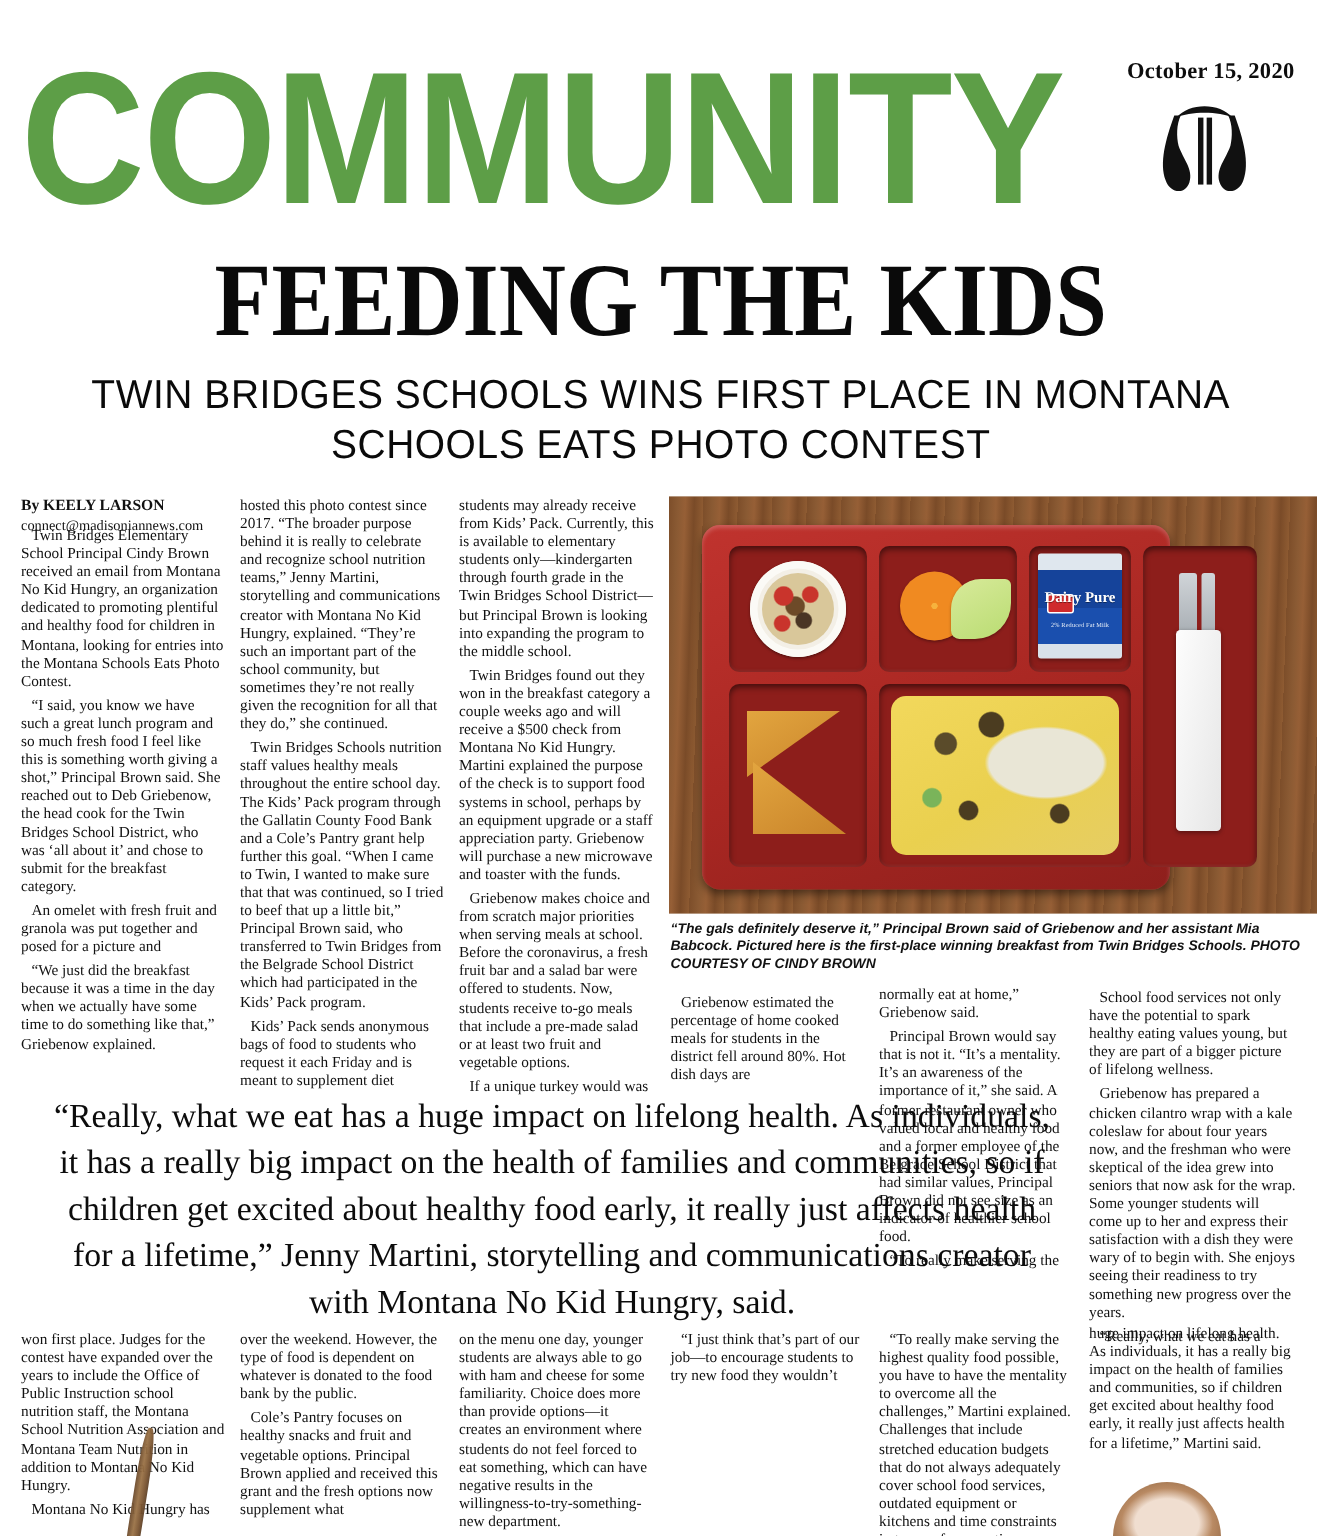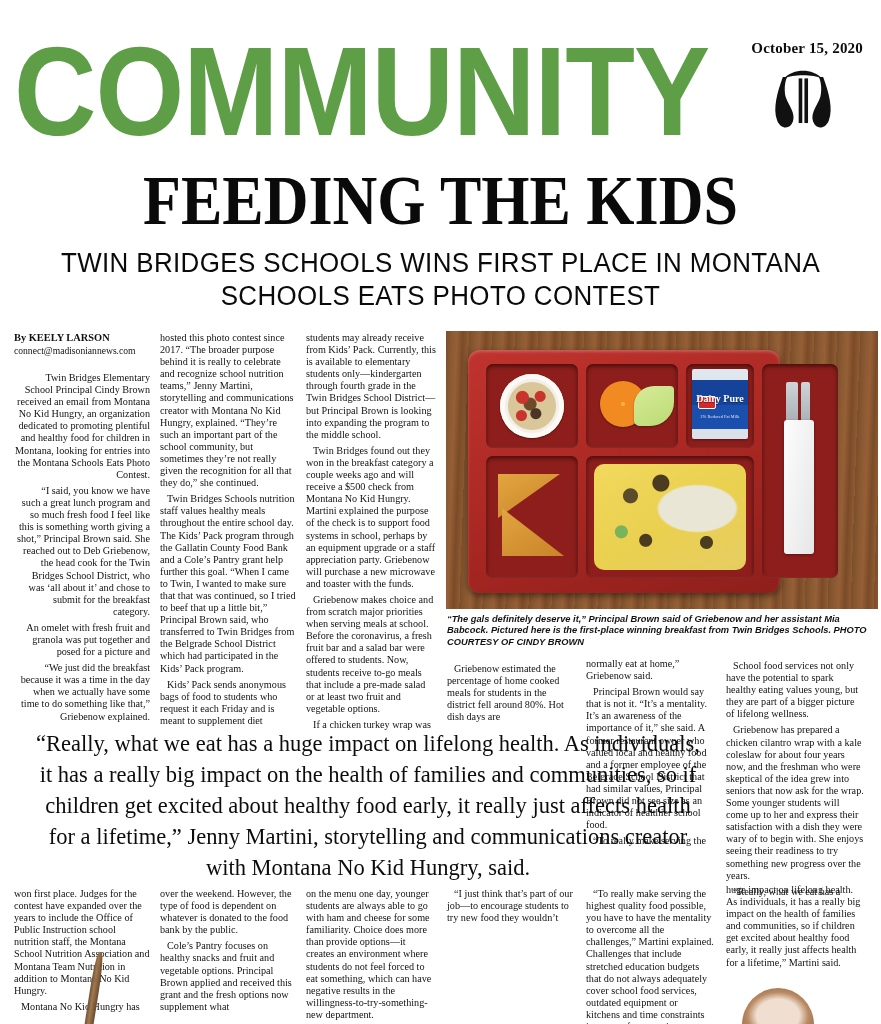--- a/index.html
+++ b/index.html
@@ -336,38 +336,38 @@
   </div>
 
   <div class="headline">FEEDING THE KIDS</div>
   <div class="subheadline">TWIN BRIDGES SCHOOLS WINS FIRST PLACE IN MONTANA SCHOOLS EATS PHOTO CONTEST</div>
 
   <div class="byline">
     <div>By KEELY LARSON</div>
     <div class="email">connect@madisoniannews.com</div>
   </div>
 
-  <div class="col" style="left:14px; top:372px; width:136px;text-align:right;">
+  <div class="col" style="left:14px; top:352px; width:136px;">
     <p>Twin Bridges Elementary School Principal Cindy Brown received an email from Montana No Kid Hungry, an organization dedicated to promoting plentiful and healthy food for children in Montana, looking for entries into the Montana Schools Eats Photo Contest.</p>
     <p>“I said, you know we have such a great lunch program and so much fresh food I feel like this is something worth giving a shot,” Principal Brown said. She reached out to Deb Griebenow, the head cook for the Twin Bridges School District, who was ‘all about it’ and chose to submit for the breakfast category.</p>
     <p>An omelet with fresh fruit and granola was put together and posed for a picture and</p>
     <p>“We just did the breakfast because it was a time in the day when we actually have some time to do something like that,” Griebenow explained.</p>
   </div>
 
   <div class="col" style="left:160px; top:332px; width:138px;">
     <p class="noindent">hosted this photo contest since 2017. “The broader purpose behind it is really to celebrate and recognize school nutrition teams,” Jenny Martini, storytelling and communications creator with Montana No Kid Hungry, explained. “They’re such an important part of the school community, but sometimes they’re not really given the recognition for all that they do,” she continued.</p>
     <p>Twin Bridges Schools nutrition staff values healthy meals throughout the entire school day. The Kids’ Pack program through the Gallatin County Food Bank and a Cole’s Pantry grant help further this goal. “When I came to Twin, I wanted to make sure that that was continued, so I tried to beef that up a little bit,” Principal Brown said, who transferred to Twin Bridges from the Belgrade School District which had participated in the Kids’ Pack program.</p>
     <p>Kids’ Pack sends anonymous bags of food to students who request it each Friday and is meant to supplement diet</p>
   </div>
 
   <div class="col" style="left:306px; top:332px; width:130px;">
     <p class="noindent">students may already receive from Kids’ Pack. Currently, this is available to elementary students only—kindergarten through fourth grade in the Twin Bridges School District—but Principal Brown is looking into expanding the program to the middle school.</p>
     <p>Twin Bridges found out they won in the breakfast category a couple weeks ago and will receive a $500 check from Montana No Kid Hungry. Martini explained the purpose of the check is to support food systems in school, perhaps by an equipment upgrade or a staff appreciation party. Griebenow will purchase a new microwave and toaster with the funds.</p>
     <p>Griebenow makes choice and from scratch major priorities when serving meals at school. Before the coronavirus, a fresh fruit bar and a salad bar were offered to students. Now, students receive to-go meals that include a pre-made salad or at least two fruit and vegetable options.</p>
-    <p>If a chicken turkey wrap was</p>
+    <p>If a unique turkey would was</p>
   </div>
 
   <div class="photo-wrap">
     <div class="wood"></div>
     <div class="tray">
       <div class="well w-topleft">
         <div class="bowl">
             <div class="bowl-in"></div>
           </div>
       </div>

